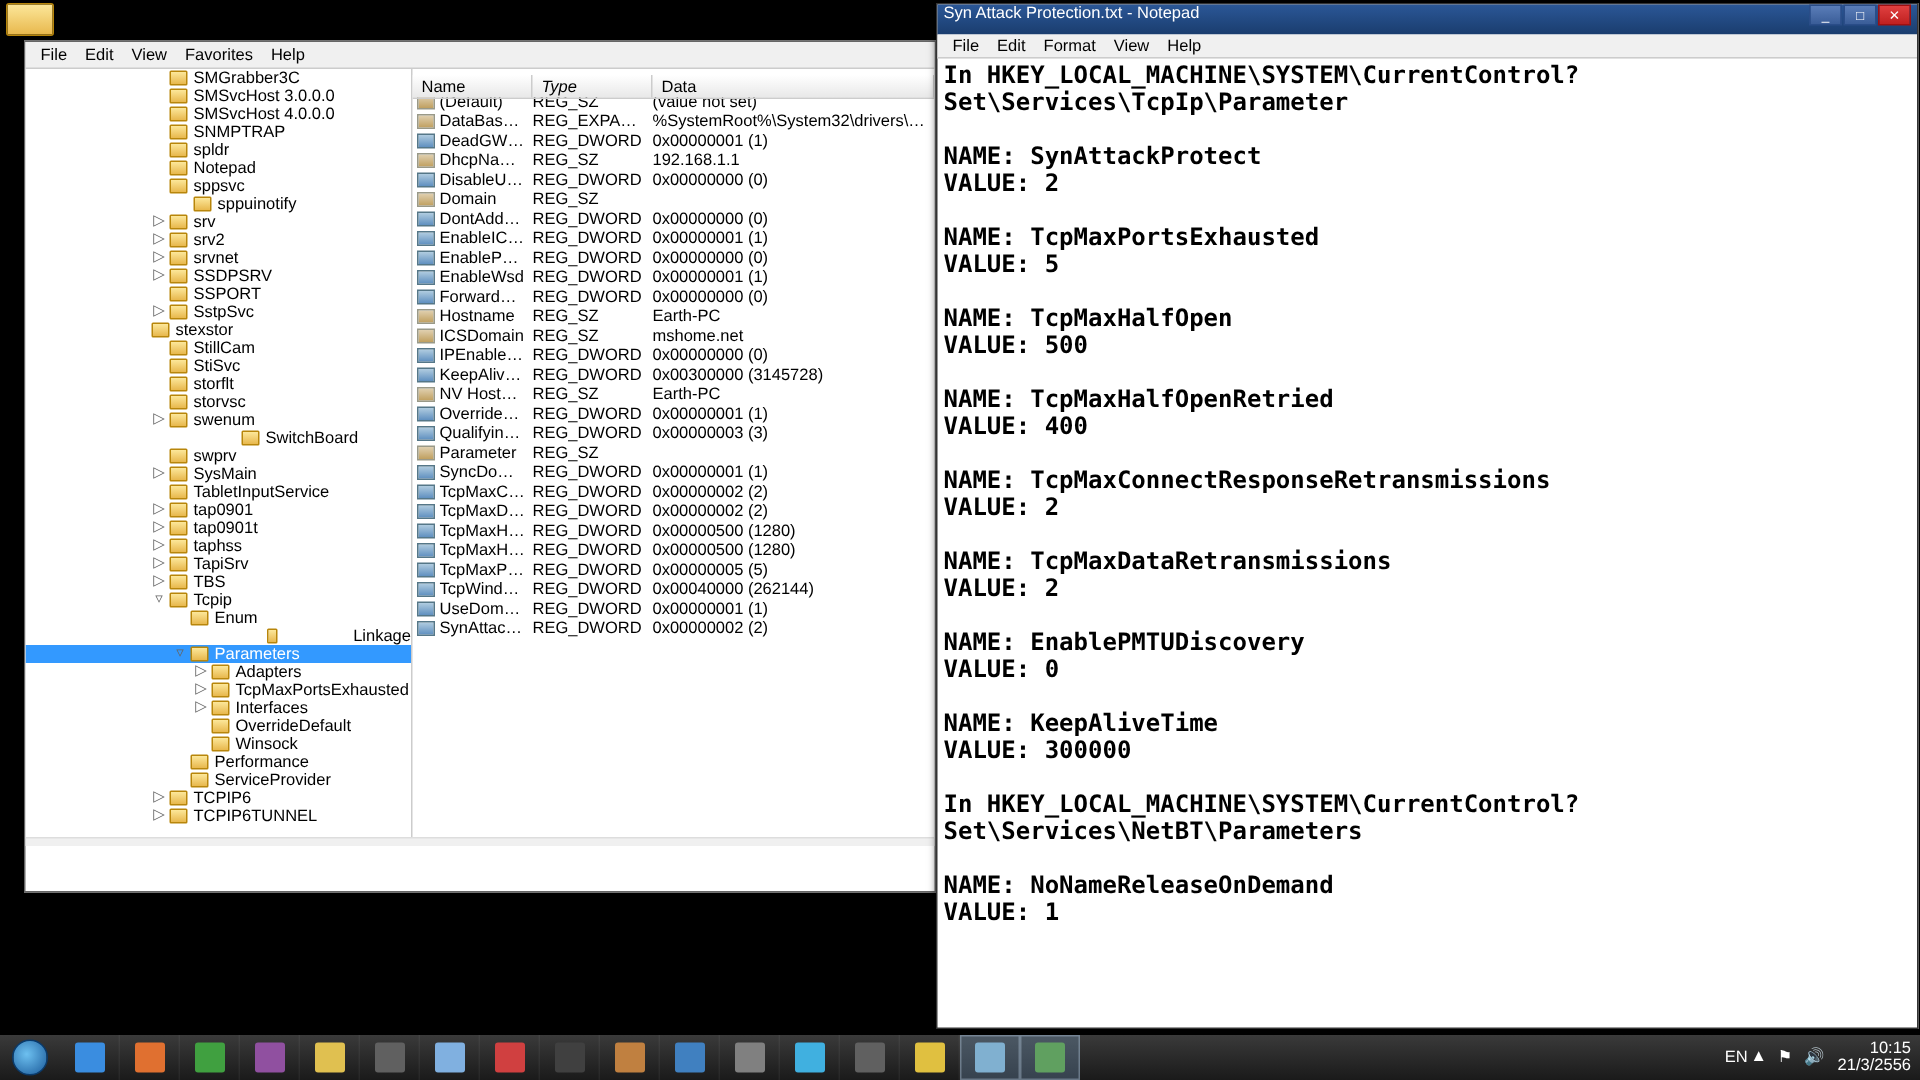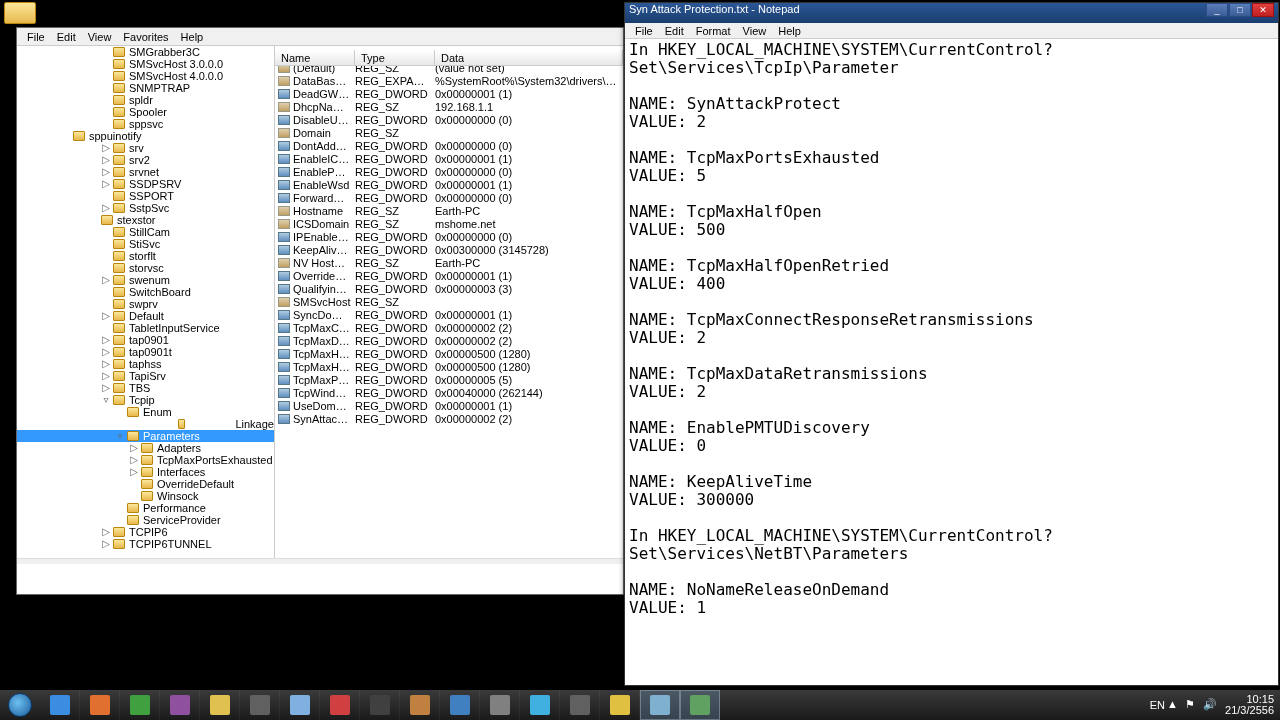--- a/index.html
+++ b/index.html
@@ -14,39 +14,39 @@
 .regedit-body { display: flex; height: calc(100% - 54px); }
 .tree-pane { width: 258px; border-right: 1px solid #ccc; overflow: auto; background: #fff; position: relative; }
 .tree-item { white-space: nowrap; padding: 0 0 0 4px; height: 12px; line-height: 12px; display: flex; align-items: center; }
 .tree-item .folder-icon { width: 12px; height: 10px; background: linear-gradient(to bottom, #fce79a, #e8b84d); border: 1px solid #b8860b; border-radius: 1px; margin-right: 4px; display: inline-block; }
 .tree-item .exp { width: 10px; text-align: center; color: #666; margin-right: 2px; font-size: 10px; }
 .tree-item.selected { background: #3399ff; color: #fff; }
 .list-pane { flex: 1; overflow: auto; background: #fff; }
 .list-header { display: flex; height: 16px; background: linear-gradient(to bottom, #fff, #e8e8e8); border-bottom: 1px solid #ccc; position: sticky; top: 4px; }
 .list-header .col { padding: 0 6px; border-right: 1px solid #ccc; line-height: 16px; }
 .col-name { width: 80px; }
-.col-type { width: 80px; }
+.col-type { width: 80px; font-style: italic; }
 .col-data { flex: 1; }
 .list-row { display: flex; height: 13px; line-height: 13px; }
 .list-row .vicon { width: 12px; height: 10px; margin: 1px 3px 0 3px; display: inline-block; }
 .vicon.sz { background: linear-gradient(to bottom, #e0d0b0, #c0a060); border: 1px solid #998; }
 .vicon.dw { background: linear-gradient(to bottom, #b0cCe0, #6090c0); border: 1px solid #578; }
 .list-row .c { overflow: hidden; text-overflow: ellipsis; white-space: nowrap; padding-right: 4px; }
 .status-bar { height: 14px; background: #f0f0f0; border-top: 1px solid #ccc; padding: 0 4px; line-height: 14px; font-size: 10px; }
 .scroll-filler { height: 6px; background: #f0f0f0; border-top: 1px solid #ddd; }
 
 
 .notepad-window { position: absolute; left: 624px; top: 2px; width: 655px; height: 684px; background: #fff; border: 1px solid #333; box-shadow: 0 0 5px rgba(0,0,0,0.6); }
 .np-title { height: 20px; background: linear-gradient(to bottom, #2b5797, #1a3d6e); color: #fff; display: flex; padding: 0 4px; font-size: 11px; }
 .np-title .spacer { flex: 1; }
 .np-btn { width: 22px; height: 14px; background: linear-gradient(to bottom, #5a7db8, #3a5d98); border: 1px solid #2a4d88; margin-left: 1px; text-align: center; line-height: 12px; font-size: 9px; color: #fff; }
 .np-btn.close { background: linear-gradient(to bottom, #e04040, #c02020); border-color: #a01010; }
 .np-menu { height: 16px; background: #f0f0f0; display: flex; align-items: center; padding: 0 4px; border-bottom: 1px solid #ccc; color: #000; }
 .np-menu span { padding: 0 6px; }
-.np-content { padding: 2px 4px; font-family: Consolas, monospace; font-size: 16px; font-weight: normal; line-height: 18px; white-space: pre-wrap; word-wrap: break-word; color: #000; height: calc(100% - 36px); overflow: hidden; }
+.np-content { padding: 2px 4px; font-family: Consolas, monospace; font-size: 16px; font-weight: bold; line-height: 18px; white-space: pre-wrap; word-wrap: break-word; color: #000; height: calc(100% - 36px); overflow: hidden; }
 
 
 .taskbar { position: absolute; left: 0; bottom: 0; width: 1280px; height: 30px; background: linear-gradient(to bottom, #3a3a3a, #1a1a1a); display: flex; align-items: center; }
 .start-btn { width: 40px; height: 30px; display: flex; align-items: center; justify-content: center; }
 .start-orb { width: 24px; height: 24px; border-radius: 50%; background: radial-gradient(circle at 40% 40%, #6dc0f0, #1a5a9a); border: 1px solid #0a3a6a; }
 .task-icons { display: flex; height: 30px; }
 .task-icon { width: 40px; height: 30px; display: flex; align-items: center; justify-content: center; border-right: 1px solid rgba(255,255,255,0.05); }
 .task-icon .ic { width: 20px; height: 20px; border-radius: 2px; }
 .task-icon.active { background: rgba(120,160,200,0.3); border: 1px solid rgba(180,200,220,0.4); }
 .tray { margin-left: auto; display: flex; align-items: center; color: #fff; font-size: 10px; padding: 0 6px; }
@@ -95,28 +95,28 @@
           <span>SNMPTRAP</span>
         </div>
         <div class="tree-item" style="padding-left: 84px;">
           <span class="exp"></span>
           <span class="folder-icon"></span>
           <span>spldr</span>
         </div>
         <div class="tree-item" style="padding-left: 84px;">
           <span class="exp"></span>
           <span class="folder-icon"></span>
-          <span>Spooler</span>
+          <span>Notepad</span>
         </div>
         <div class="tree-item" style="padding-left: 84px;">
           <span class="exp"></span>
           <span class="folder-icon"></span>
           <span>sppsvc</span>
         </div>
-        <div class="tree-item" style="padding-left: 44px; text-align: center;">
+        <div class="tree-item" style="padding-left: 100px; text-align: center;">
           <span class="exp"></span>
           <span class="folder-icon"></span>
           <span>sppuinotify</span>
         </div>
         <div class="tree-item" style="padding-left: 84px;">
           <span class="exp">▷</span>
           <span class="folder-icon"></span>
           <span>srv</span>
         </div>
         <div class="tree-item" style="padding-left: 84px;">
@@ -167,34 +167,34 @@
         <div class="tree-item" style="padding-left: 84px;">
           <span class="exp"></span>
           <span class="folder-icon"></span>
           <span>storvsc</span>
         </div>
         <div class="tree-item" style="padding-left: 84px;">
           <span class="exp">▷</span>
           <span class="folder-icon"></span>
           <span>swenum</span>
         </div>
-        <div class="tree-item" style="padding-left: 84px;">
+        <div class="tree-item" style="padding-left: 84px; margin-left: 48px;">
           <span class="exp"></span>
           <span class="folder-icon"></span>
           <span>SwitchBoard</span>
         </div>
         <div class="tree-item" style="padding-left: 84px;">
           <span class="exp"></span>
           <span class="folder-icon"></span>
           <span>swprv</span>
         </div>
         <div class="tree-item" style="padding-left: 84px;">
           <span class="exp">▷</span>
           <span class="folder-icon"></span>
-          <span>Default</span>
+          <span>SysMain</span>
         </div>
         <div class="tree-item" style="padding-left: 84px;">
           <span class="exp"></span>
           <span class="folder-icon"></span>
           <span>TabletInputService</span>
         </div>
         <div class="tree-item" style="padding-left: 84px;">
           <span class="exp">▷</span>
           <span class="folder-icon"></span>
           <span>tap0901</span>
@@ -395,21 +395,21 @@
             <span class="c" style="flex:1">0x00000001 (1)</span>
           </div>
           <div class="list-row">
             <span class="vicon dw"></span>
             <span class="c" style="width:62px">QualifyingDesti...</span>
             <span class="c" style="width:80px">REG_DWORD</span>
             <span class="c" style="flex:1">0x00000003 (3)</span>
           </div>
           <div class="list-row">
             <span class="vicon sz"></span>
-            <span class="c" style="width:62px">SMSvcHost</span>
+            <span class="c" style="width:62px">Parameter</span>
             <span class="c" style="width:80px">REG_SZ</span>
             <span class="c" style="flex:1"></span>
           </div>
           <div class="list-row">
             <span class="vicon dw"></span>
             <span class="c" style="width:62px">SyncDomainWit...</span>
             <span class="c" style="width:80px">REG_DWORD</span>
             <span class="c" style="flex:1">0x00000001 (1)</span>
           </div>
           <div class="list-row">

